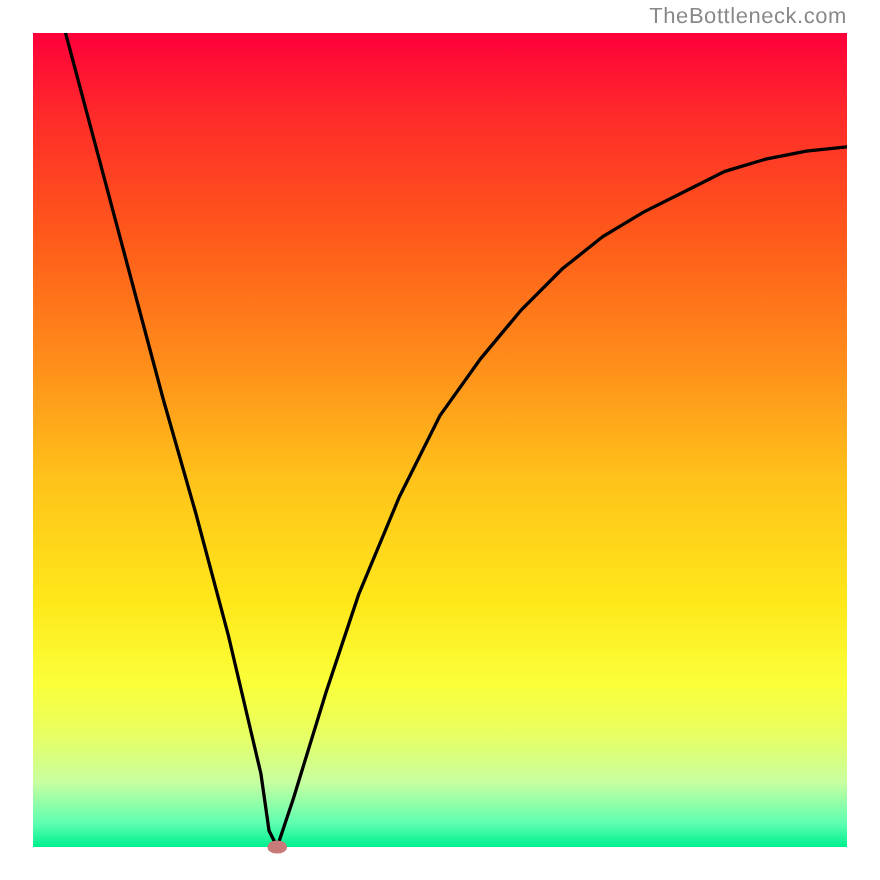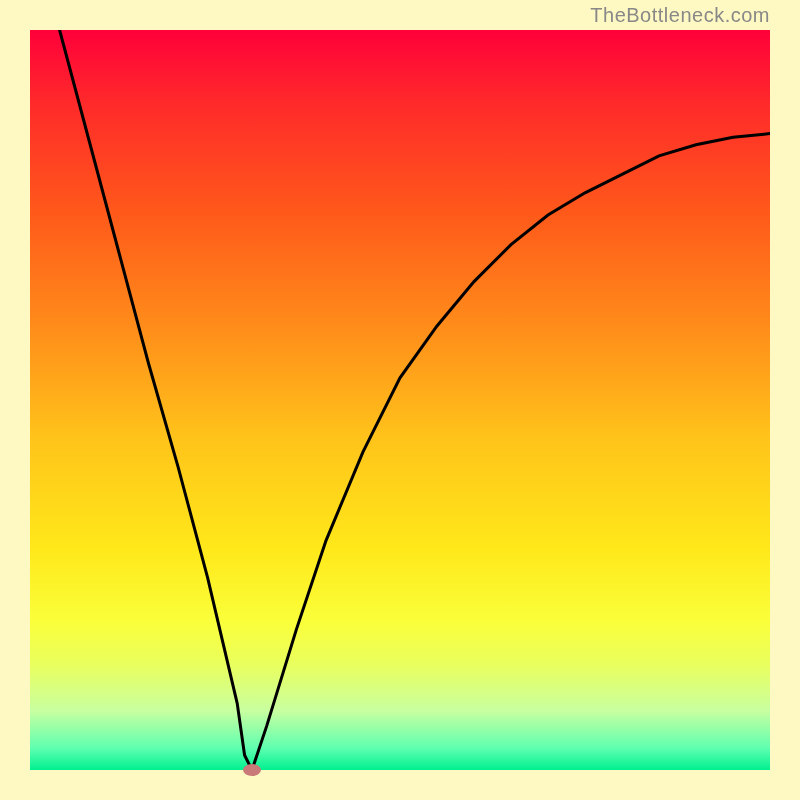--- a/index.html
+++ b/index.html
@@ -9,21 +9,21 @@
     height: 800px;
     background: #000;
     overflow: hidden;
   }
   .frame {
     position: absolute;
     top: 0;
     left: 0;
     width: 800px;
     height: 800px;
-    background: #fef9c3;
+    background: #ffffff;
   }
   .plot-area {
     position: absolute;
     top: 30px;
     left: 30px;
     width: 740px;
     height: 740px;
     background: linear-gradient(
       to bottom,
       #ff003a 0%,

